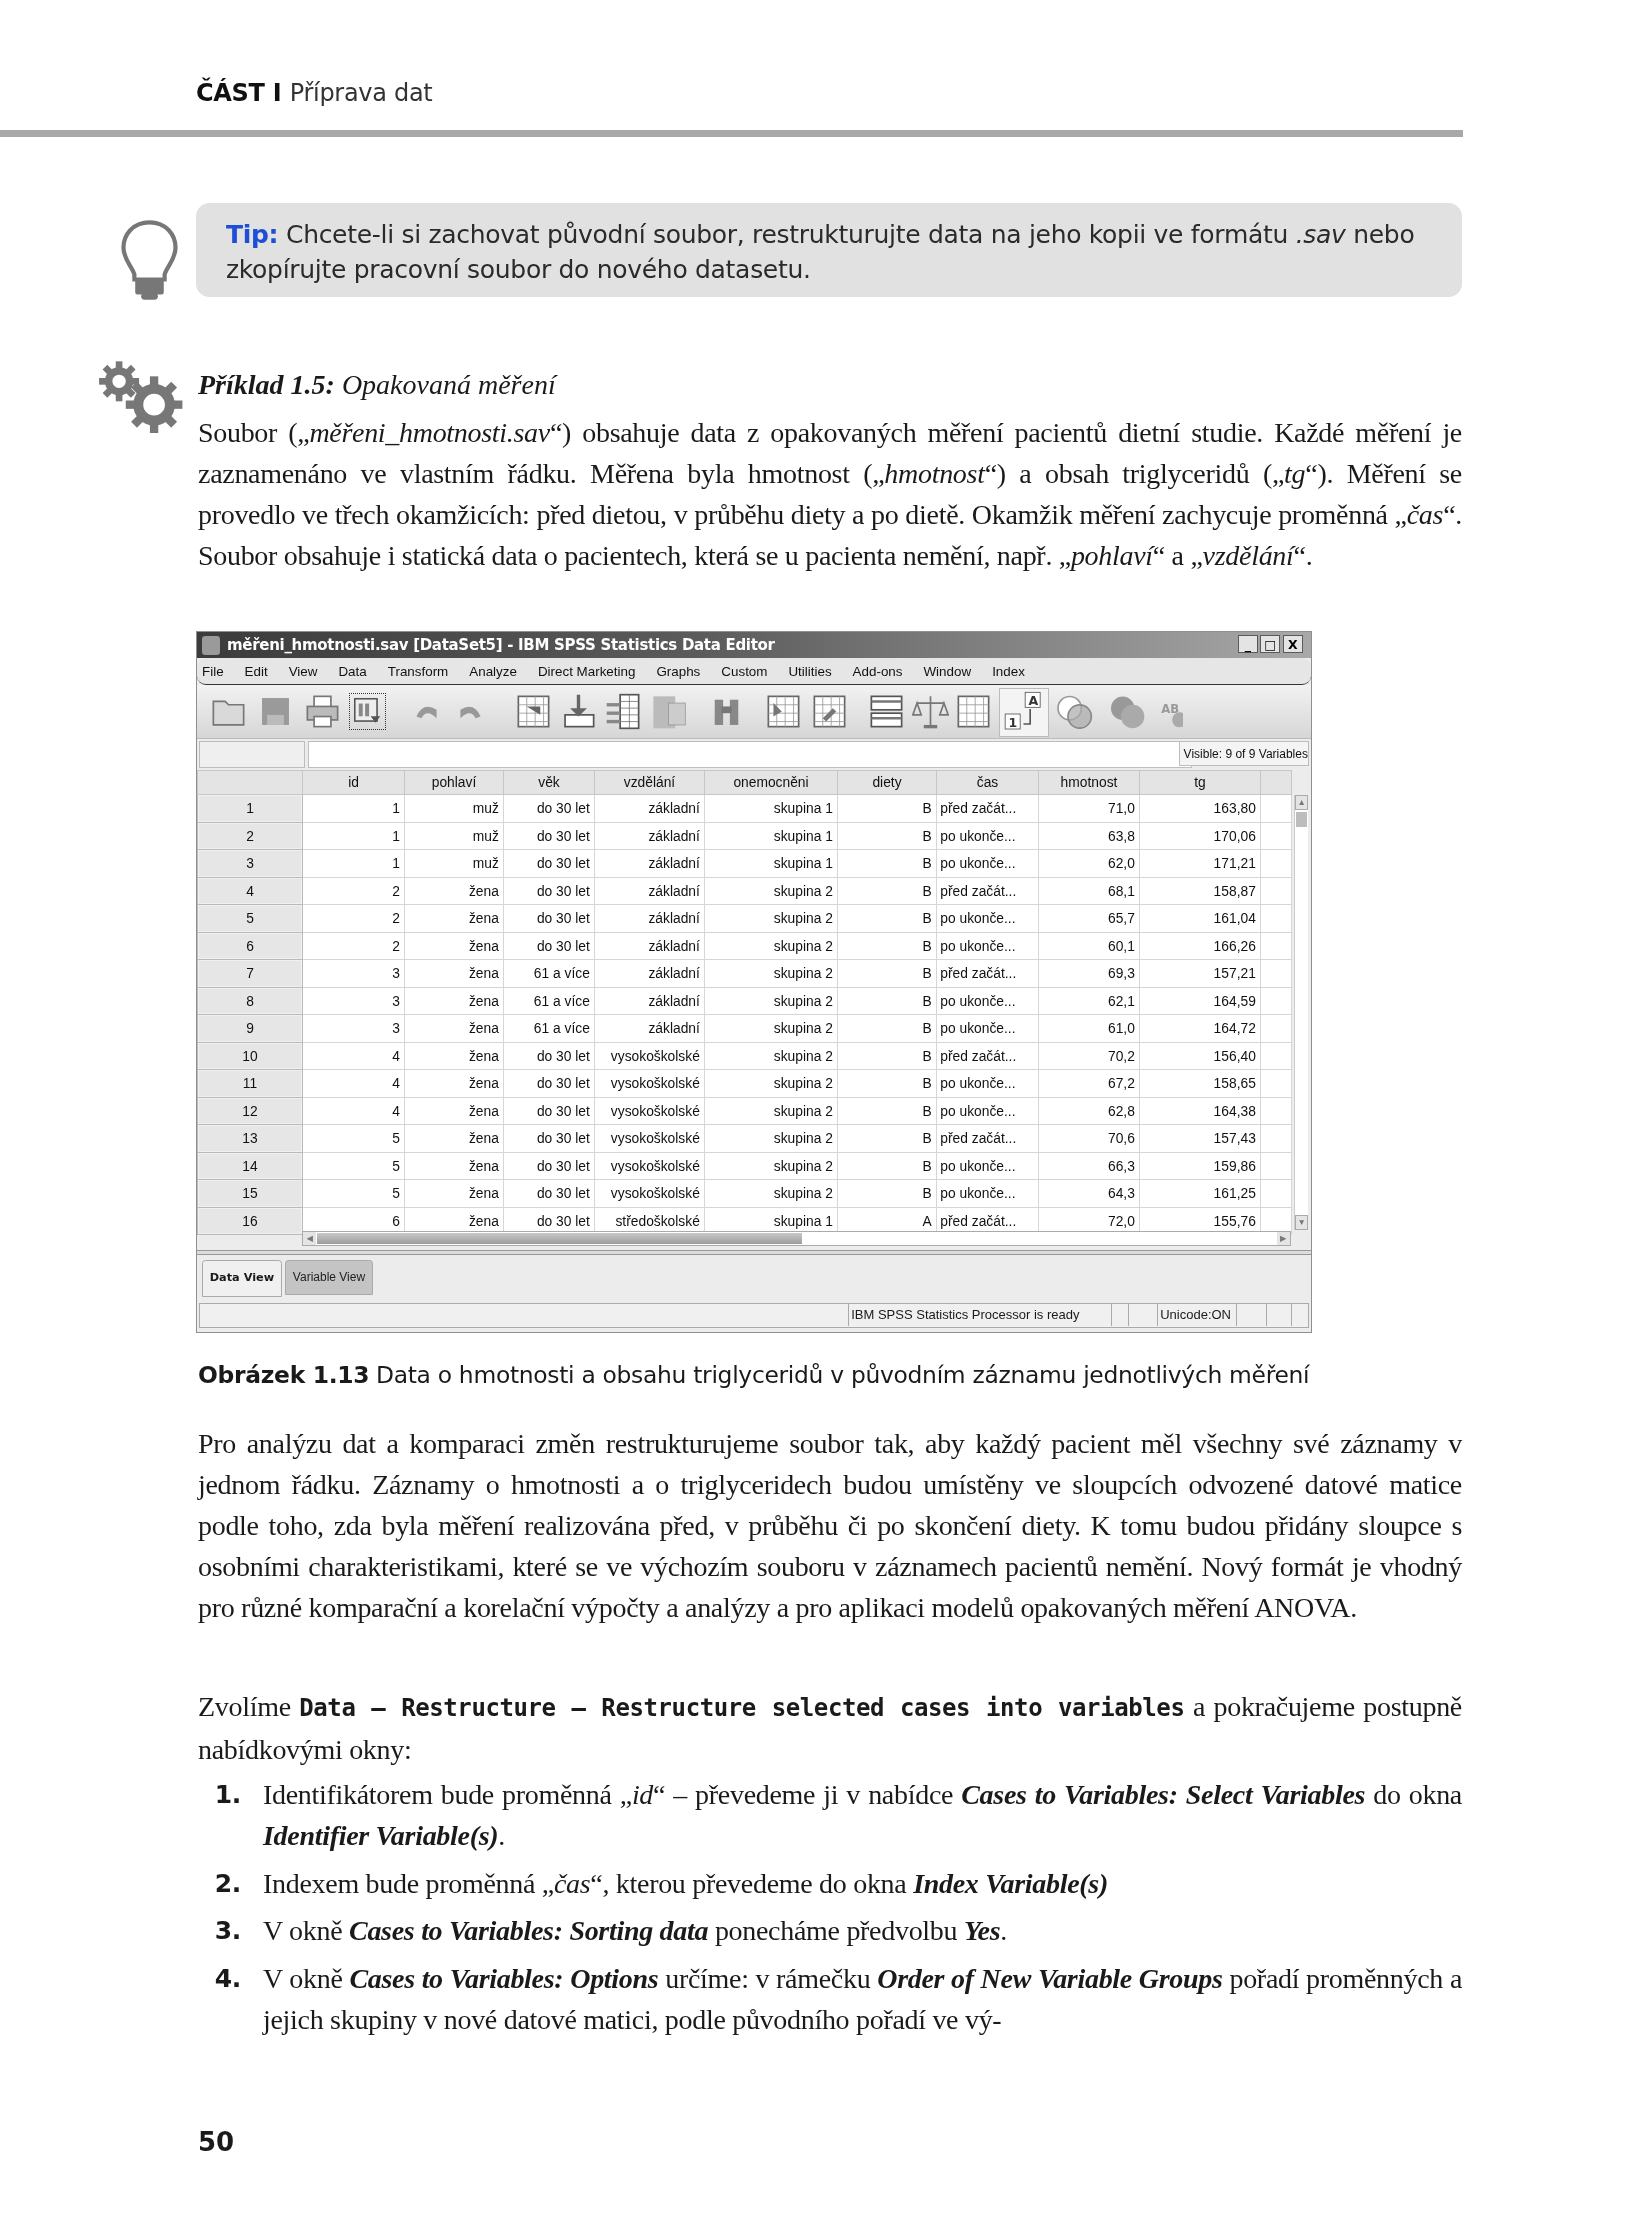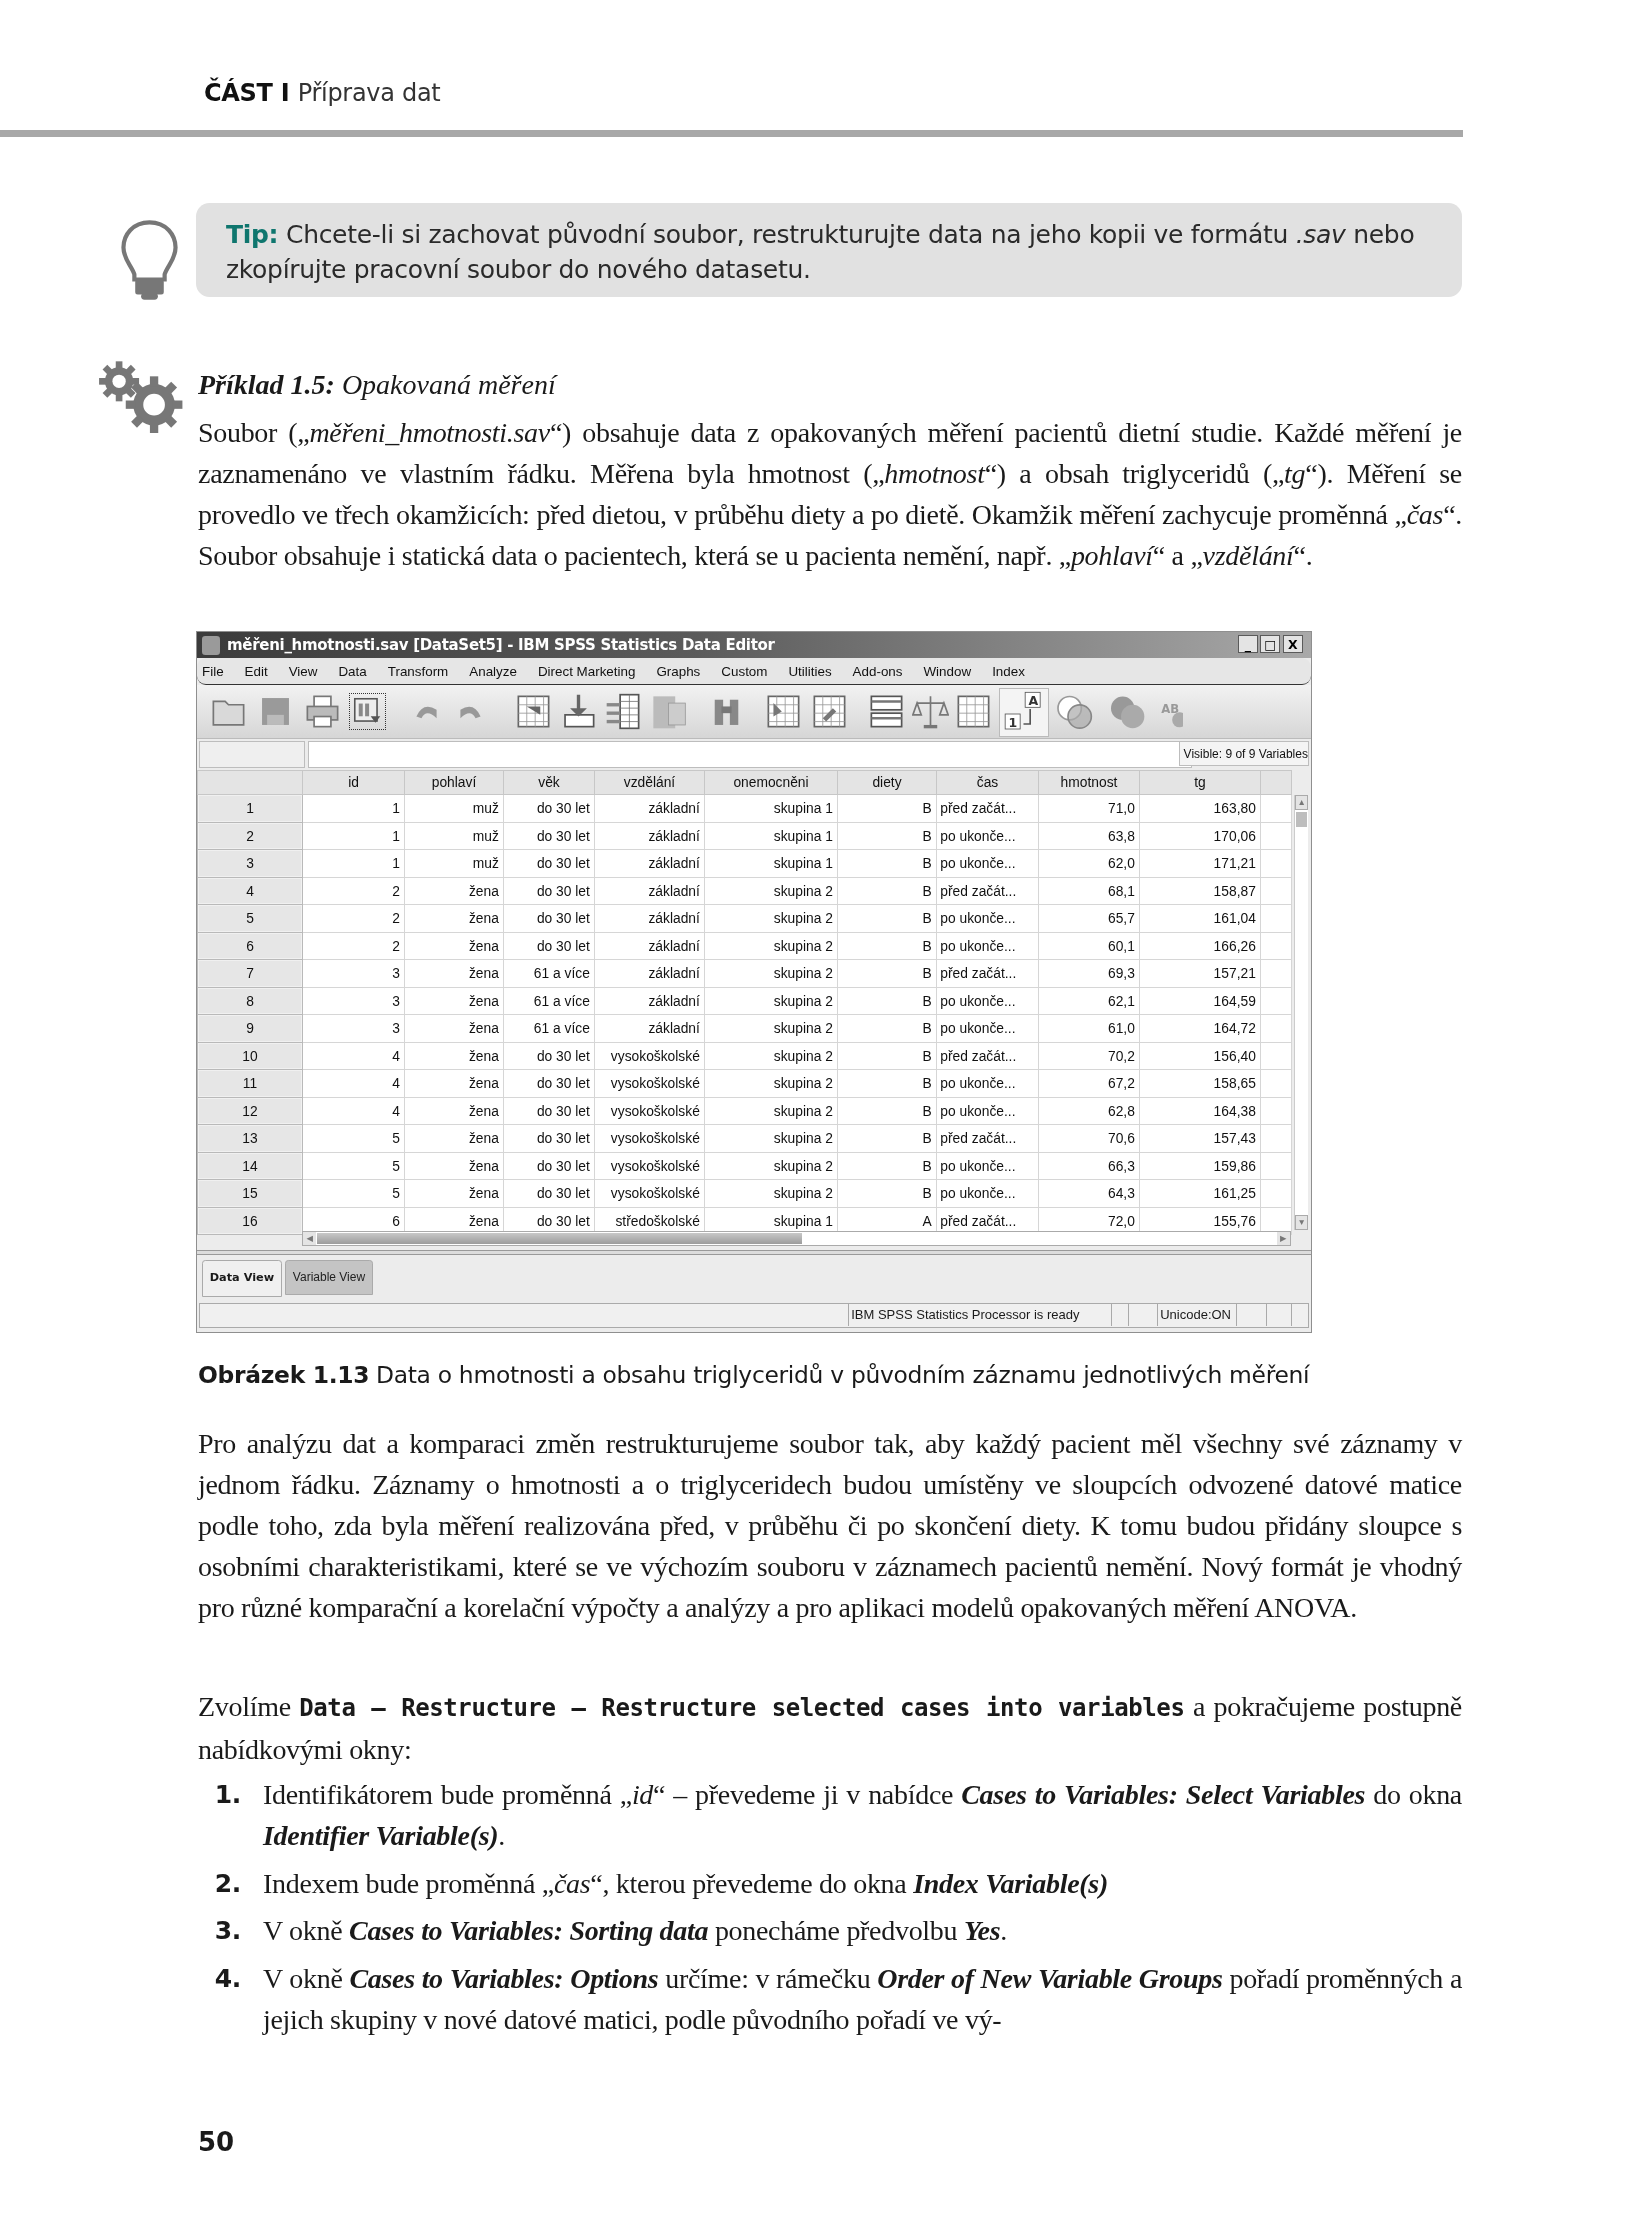--- a/index.html
+++ b/index.html
@@ -2,29 +2,29 @@
 <html style="font-size:13.4px"><head>
 <meta charset="utf-8">
 <style>
   html, body { margin:0; padding:0; background:#fff; }
   body { width:1647px; height:2216px; position:relative; overflow:hidden; color:#1a1a1a; }
   .abs { position:absolute; }
   .sans { font-family:"DejaVu Sans", "Liberation Sans", sans-serif; }
   .serif { font-family:"Liberation Serif", "DejaVu Serif", serif; }
 
   
-  #running-head { left:196px; top:79px; font-size:24px; letter-spacing:-0.3px;margin-left:8px; }
+  #running-head { left:196px; top:79px; font-size:24px; letter-spacing:-0.3px; }
   #running-head b { font-weight:bold; color:#111; }
   #running-head span.sub { color:#333; margin-left:8.4px; }
   #head-rule { left:0; top:130px; width:1463px; height:6.7px; background:#a8a8a8; }
 
   
   #tip-icon { left:120px; top:219px; width:59px; height:84px; }
   #tip-box { left:196px; top:203px; width:1266px; height:94px; background:#e1e1e1; border-radius:13.4px; box-sizing:border-box; padding:14px 27px 0 30px; font-size:25px; line-height:35px; color:#2a2a2a; letter-spacing:-0.3px; }
-  #tip-box b { color:#0f766e; }
+  #tip-box b { color:#1d4ed8; }
 
   
   #gear-icon { left:94px; top:358px; width:96px; height:75px; }
   #example-title { left:198px; top:369px; font-size:28px; font-style:italic; }
   #example-title b { font-weight:bold; }
   .para { font-size:28px; line-height:41px; text-align:justify; letter-spacing:-0.3px; }
   #example-para { left:198px; top:412px; width:1264px; }
 
   
   #spss { left:196px; top:631px; width:1116px; height:702px; background:#ececec; border:1.7px solid #8f8f8f; box-sizing:border-box; font-family:"Liberation Sans", "DejaVu Sans", sans-serif; }

